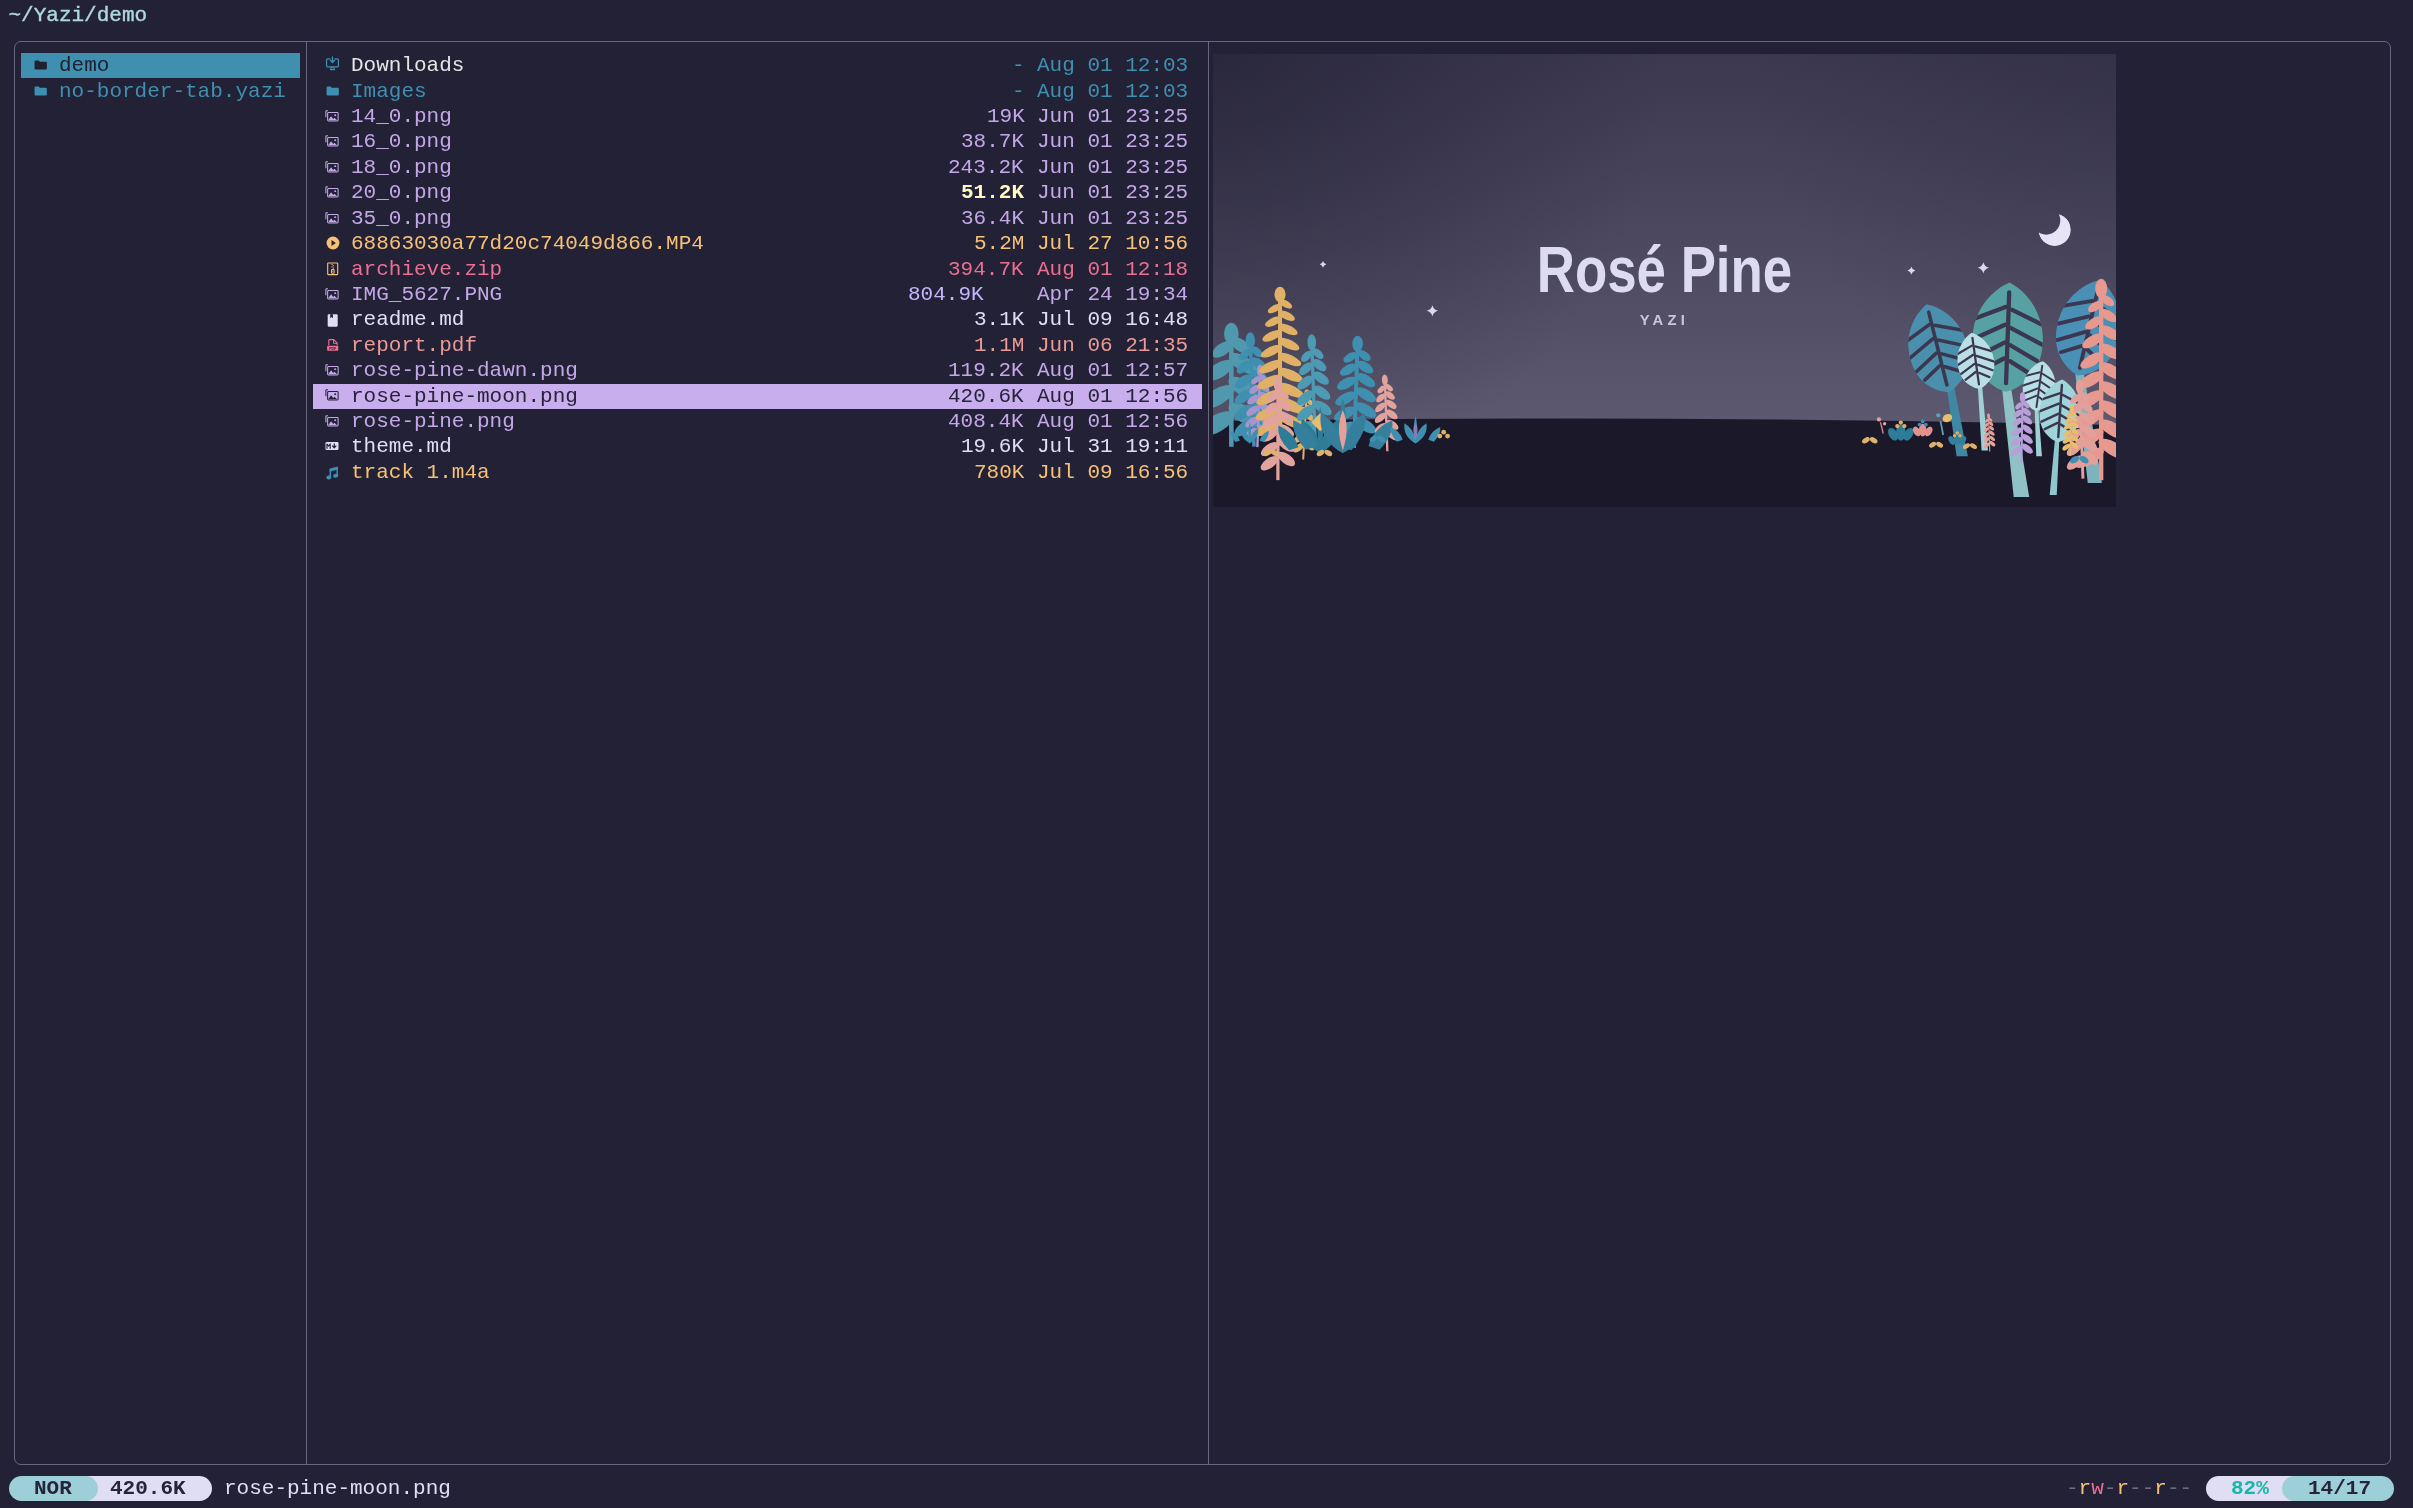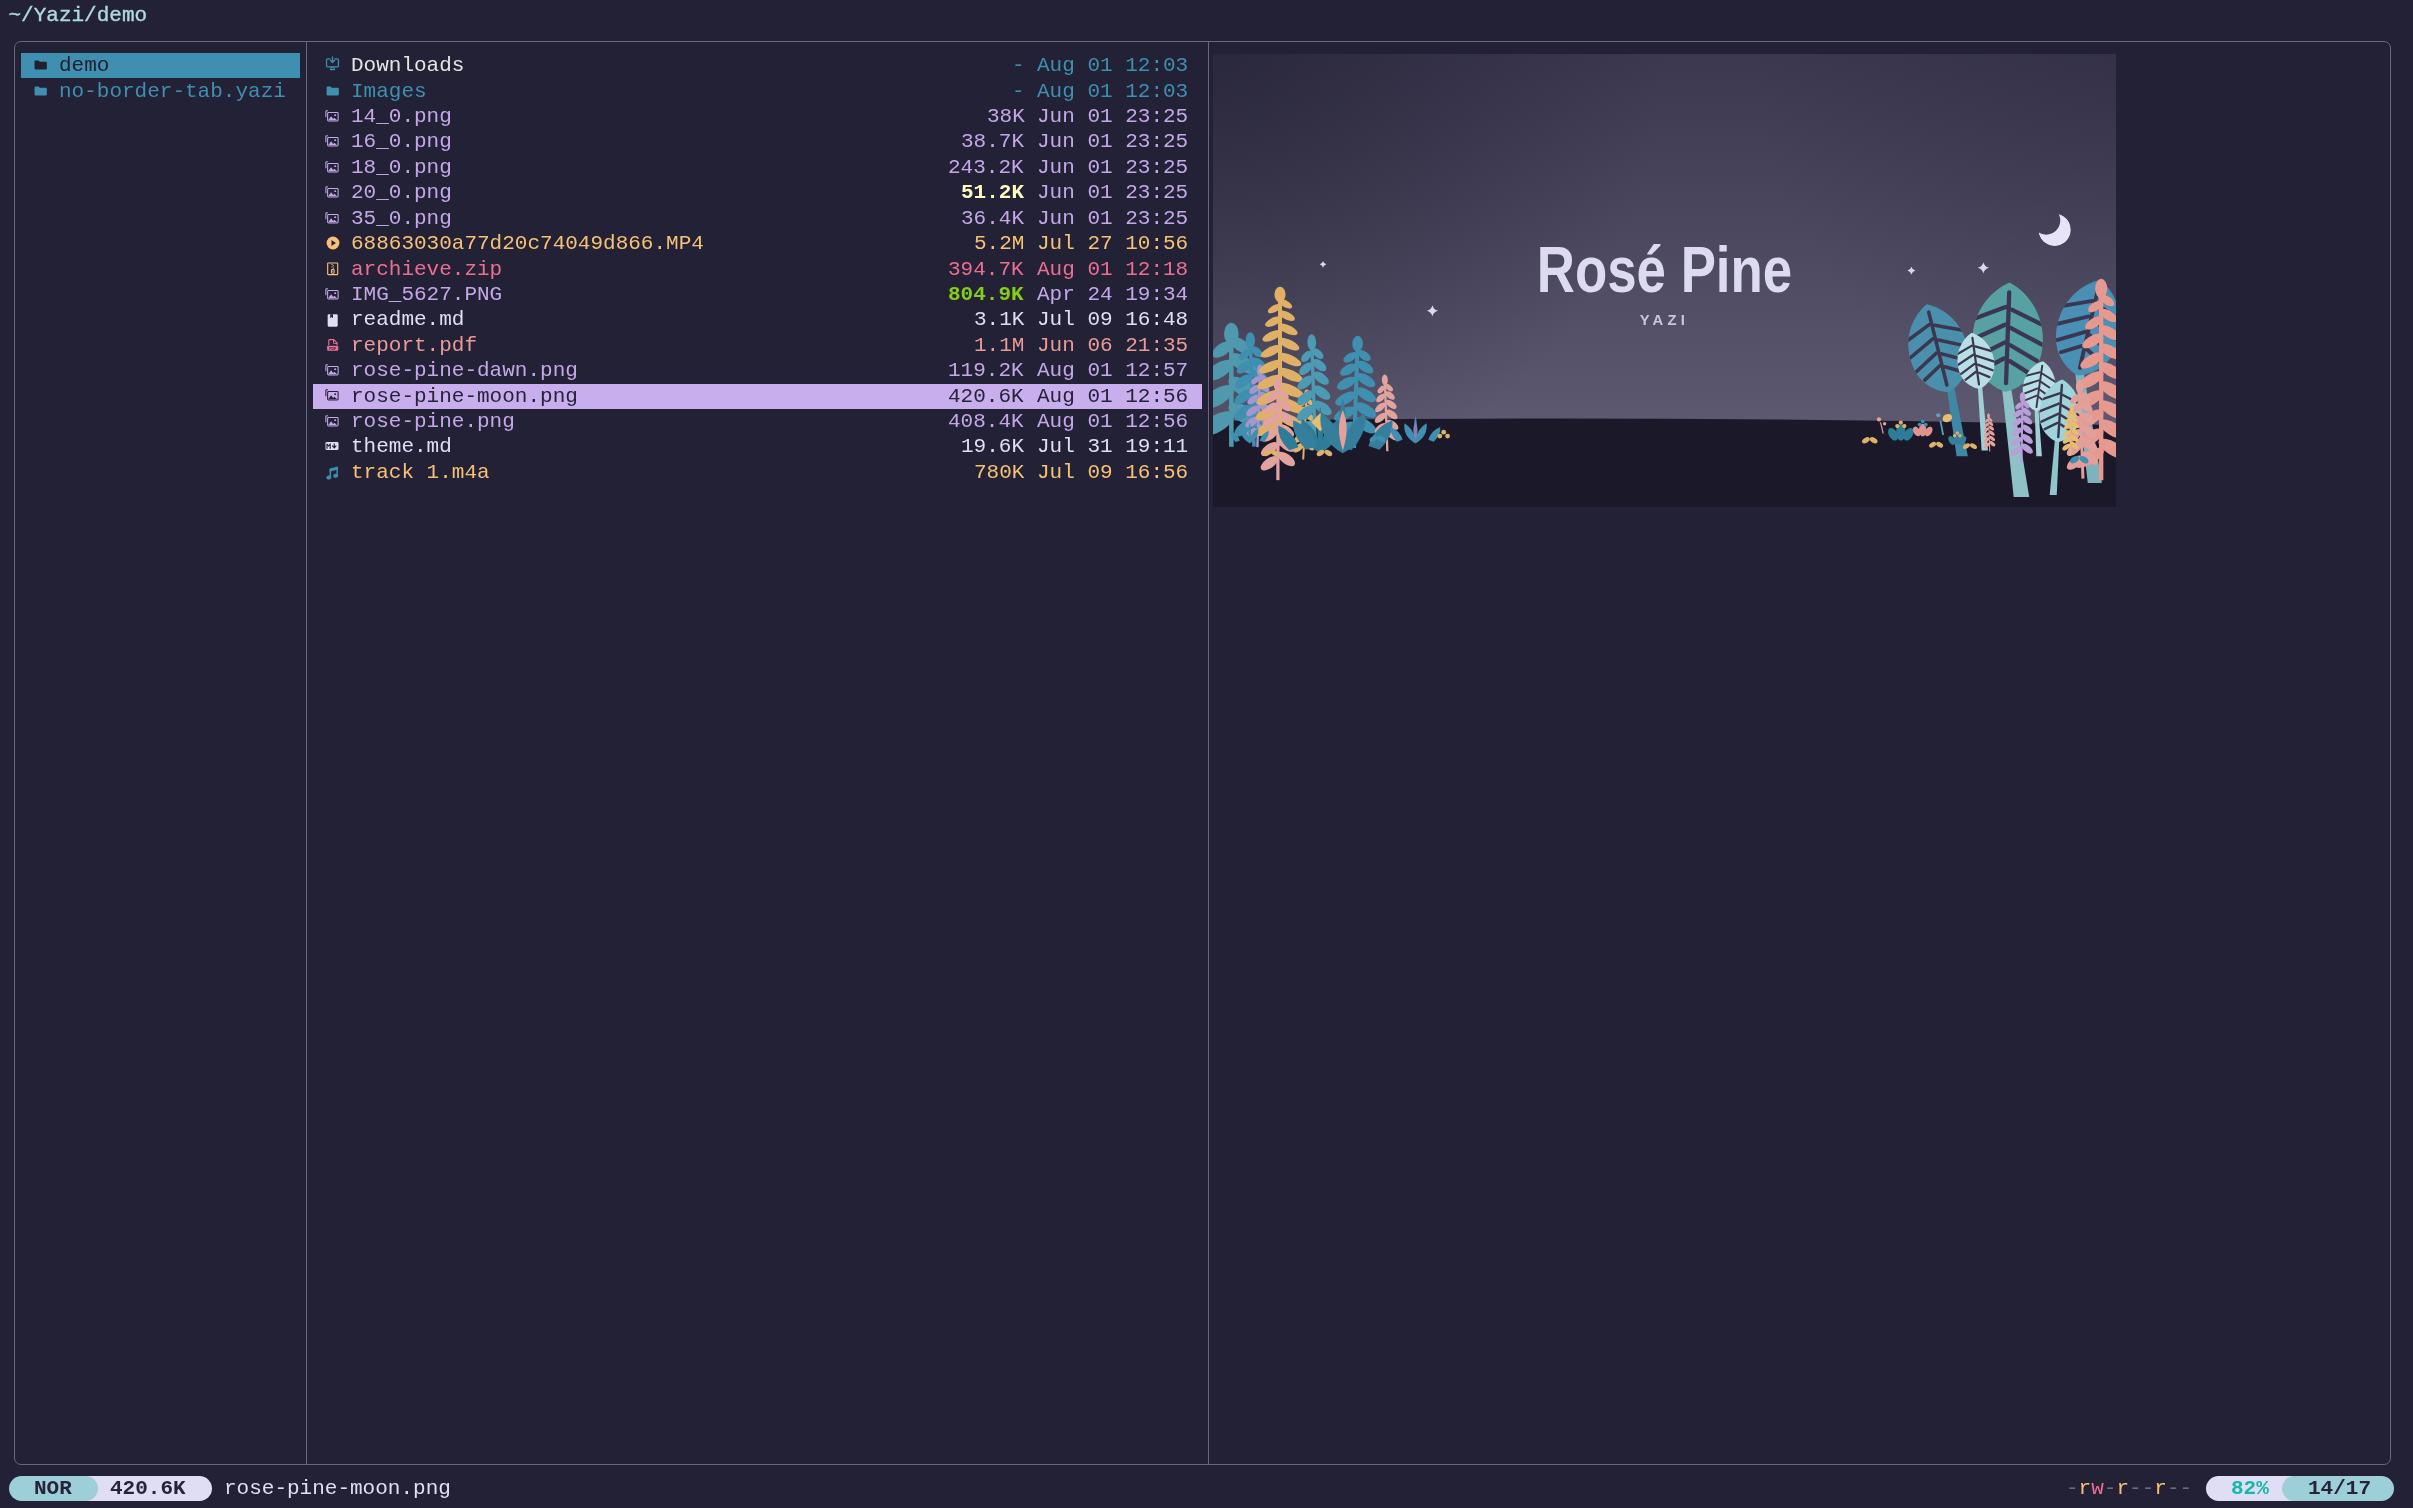--- a/index.html
+++ b/index.html
@@ -33,21 +33,21 @@
 <div class="t" style="left:351px;top:79px;color:#3e8fb0;font-weight:400">Images</div>
 <div class="t" style="left:1012px;top:79px;color:#3e8fb0;font-weight:400">-</div>
 <div class="t" style="left:1037px;top:79px;color:#3e8fb0;font-weight:400">Aug 01 12:03</div>
 <svg style="position:absolute;left:325px;top:109px" width="14" height="14" viewBox="0 0 24 24" fill="none">
     <path d="M5 3 L3 3 Q1.5 3 1.5 4.5 L1.5 14" stroke="#c4a7e7" stroke-width="1.8"></path>
     <rect x="4.5" y="6" width="18" height="14.5" rx="1.6" stroke="#c4a7e7" stroke-width="1.8"></rect>
     <circle cx="17.5" cy="10.5" r="1.7" fill="#c4a7e7"></circle>
     <path d="M6 18.5 L10.5 12.5 L14 17 L16 14.8 L20.8 19.2 L6 19.2 Z" fill="#c4a7e7"></path>
   </svg>
 <div class="t" style="left:351px;top:104px;color:#c4a7e7;font-weight:400">14_0.png</div>
-<div class="t" style="left:987px;top:104px;color:#c4a7e7;font-weight:400">38K</div>
+<div class="t" style="left:987px;top:104px;color:#c4a7e7;font-weight:400">19K</div>
 <div class="t" style="left:1037px;top:104px;color:#c4a7e7;font-weight:400">Jun 01 23:25</div>
 <svg style="position:absolute;left:325px;top:134px" width="14" height="14" viewBox="0 0 24 24" fill="none">
     <path d="M5 3 L3 3 Q1.5 3 1.5 4.5 L1.5 14" stroke="#c4a7e7" stroke-width="1.8"></path>
     <rect x="4.5" y="6" width="18" height="14.5" rx="1.6" stroke="#c4a7e7" stroke-width="1.8"></rect>
     <circle cx="17.5" cy="10.5" r="1.7" fill="#c4a7e7"></circle>
     <path d="M6 18.5 L10.5 12.5 L14 17 L16 14.8 L20.8 19.2 L6 19.2 Z" fill="#c4a7e7"></path>
   </svg>
 <div class="t" style="left:351px;top:129px;color:#c4a7e7;font-weight:400">16_0.png</div>
 <div class="t" style="left:961px;top:129px;color:#c4a7e7;font-weight:400">38.7K</div>
 <div class="t" style="left:1037px;top:129px;color:#c4a7e7;font-weight:400">Jun 01 23:25</div>
@@ -97,21 +97,21 @@
 <div class="t" style="left:351px;top:257px;color:#eb6f92;font-weight:400">archieve.zip</div>
 <div class="t" style="left:948px;top:257px;color:#eb6f92;font-weight:400">394.7K</div>
 <div class="t" style="left:1037px;top:257px;color:#eb6f92;font-weight:400">Aug 01 12:18</div>
 <svg style="position:absolute;left:325px;top:287px" width="14" height="14" viewBox="0 0 24 24" fill="none">
     <path d="M5 3 L3 3 Q1.5 3 1.5 4.5 L1.5 14" stroke="#c4a7e7" stroke-width="1.8"></path>
     <rect x="4.5" y="6" width="18" height="14.5" rx="1.6" stroke="#c4a7e7" stroke-width="1.8"></rect>
     <circle cx="17.5" cy="10.5" r="1.7" fill="#c4a7e7"></circle>
     <path d="M6 18.5 L10.5 12.5 L14 17 L16 14.8 L20.8 19.2 L6 19.2 Z" fill="#c4a7e7"></path>
   </svg>
 <div class="t" style="left:351px;top:282px;color:#c4a7e7;font-weight:400">IMG_5627.PNG</div>
-<div class="t" style="left:948px;top:282px;color:#84cc16;font-weight:700">804.9K</div>
+<div class="t" style="left:908px;top:282px;color:#c4b5fd;font-weight:400">804.9K</div>
 <div class="t" style="left:1037px;top:282px;color:#c4a7e7;font-weight:400">Apr 24 19:34</div>
 <svg style="position:absolute;left:326px;top:312px" width="13.4" height="17" viewBox="0 0 24 24" fill="none">
     <path d="M3 3 Q3 1 5 1 L19 1 Q21 1 21 3 L21 21 Q21 23 19 23 L5 23 Q3 23 3 21 Z" fill="#e0def4"></path>
     <path d="M7.5 1 L12.5 1 L12.5 8 L10 5.8 L7.5 8 Z" fill="#232136"></path>
   </svg>
 <div class="t" style="left:351px;top:307px;color:#e0def4;font-weight:400">readme.md</div>
 <div class="t" style="left:974px;top:307px;color:#e0def4;font-weight:400">3.1K</div>
 <div class="t" style="left:1037px;top:307px;color:#e0def4;font-weight:400">Jul 09 16:48</div>
 <svg style="position:absolute;left:326px;top:337px;font-size:29.97px" width="13.4" height="17" viewBox="0 0 24 24" fill="none">
     <path d="M5 11.5 L5 3 Q5 1.5 6.5 1.5 L13.8 1.5 L20 7.7 L20 11.5" stroke="#eb6f92" stroke-width="2" fill="none"></path>

